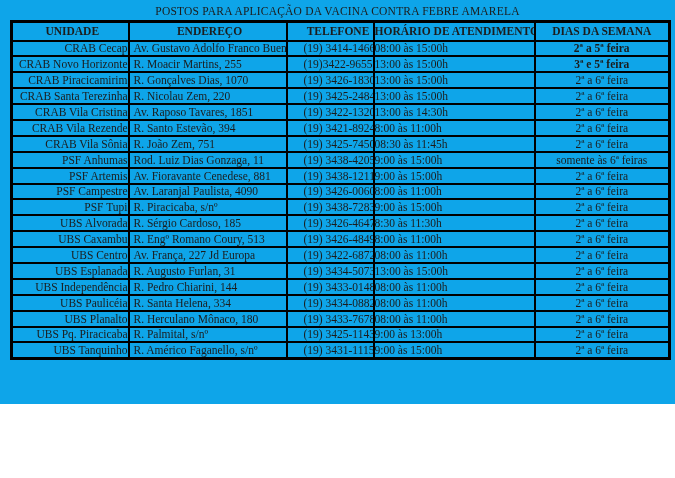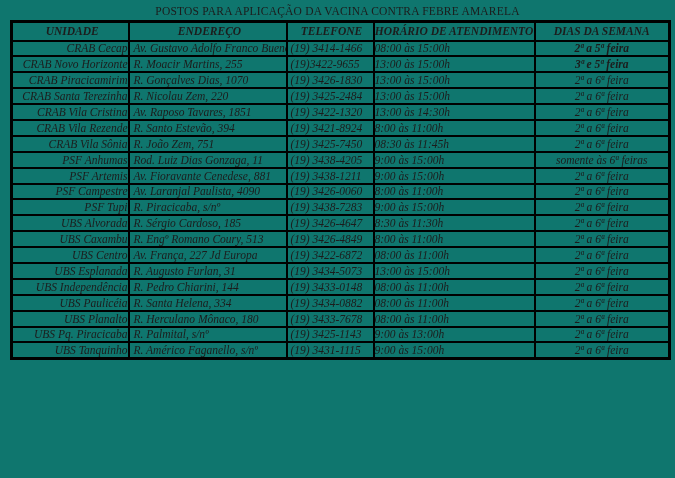--- a/index.html
+++ b/index.html
@@ -4,59 +4,58 @@
 <style>
   * { margin: 0; padding: 0; box-sizing: border-box; }
   html, body { background: #ffffff; }
   body {
     font-family: "Liberation Serif", "DejaVu Serif", serif;
     color: #1a1a1a;
     width: 675px;
   }
   .page {
     width: 675px;
-    height: 478px;
-    background: #0f766e;
+    height: 404px;
+    background: #0ea5e9;
     position: relative;
     overflow: hidden;
   }
   .doc-title {
     text-align: center;
     font-size: 11.5px;
     letter-spacing: 0.2px;
     padding-top: 5px;
     color: #1c1c1c;
     white-space: nowrap;
   }
   table.posts {
     border-collapse: collapse;
     table-layout: fixed;
     width: 658px;
     margin: 3px 0 0 10px;
     border: 3px solid #000;
-    font-style: italic;
   }
   table.posts th, table.posts td {
     border: 2px solid #000;
     font-size: 11.5px;
     line-height: 1.05;
     overflow: hidden;
     white-space: nowrap;
     color: #1c1c1c;
   }
   table.posts th {
     height: 19px;
     font-weight: bold;
     text-align: center;
     font-size: 11.5px;
   }
   table.posts td { height: 15.9px; }
   .col-unidade  { width: 117px; text-align: right; padding-left: 4px; }
   .col-endereco { width: 158px; text-align: left; padding-left: 4px; }
-  .col-telefone { width: 87px;  text-align: left; padding-left: 3px; }
+  .col-telefone { width: 87px;  text-align: left; padding-left: 16px; }
   .col-horario  { width: 161px; text-align: left; }
   .col-dias     { width: 135px; text-align: center; }
   td.bold { font-weight: bold; }
   td.small { font-size: 9px; }
   .doc-footer {
     text-align: center;
     font-weight: bold;
     font-size: 12px;
     margin-top: 9px;
     color: #1c1c1c;

